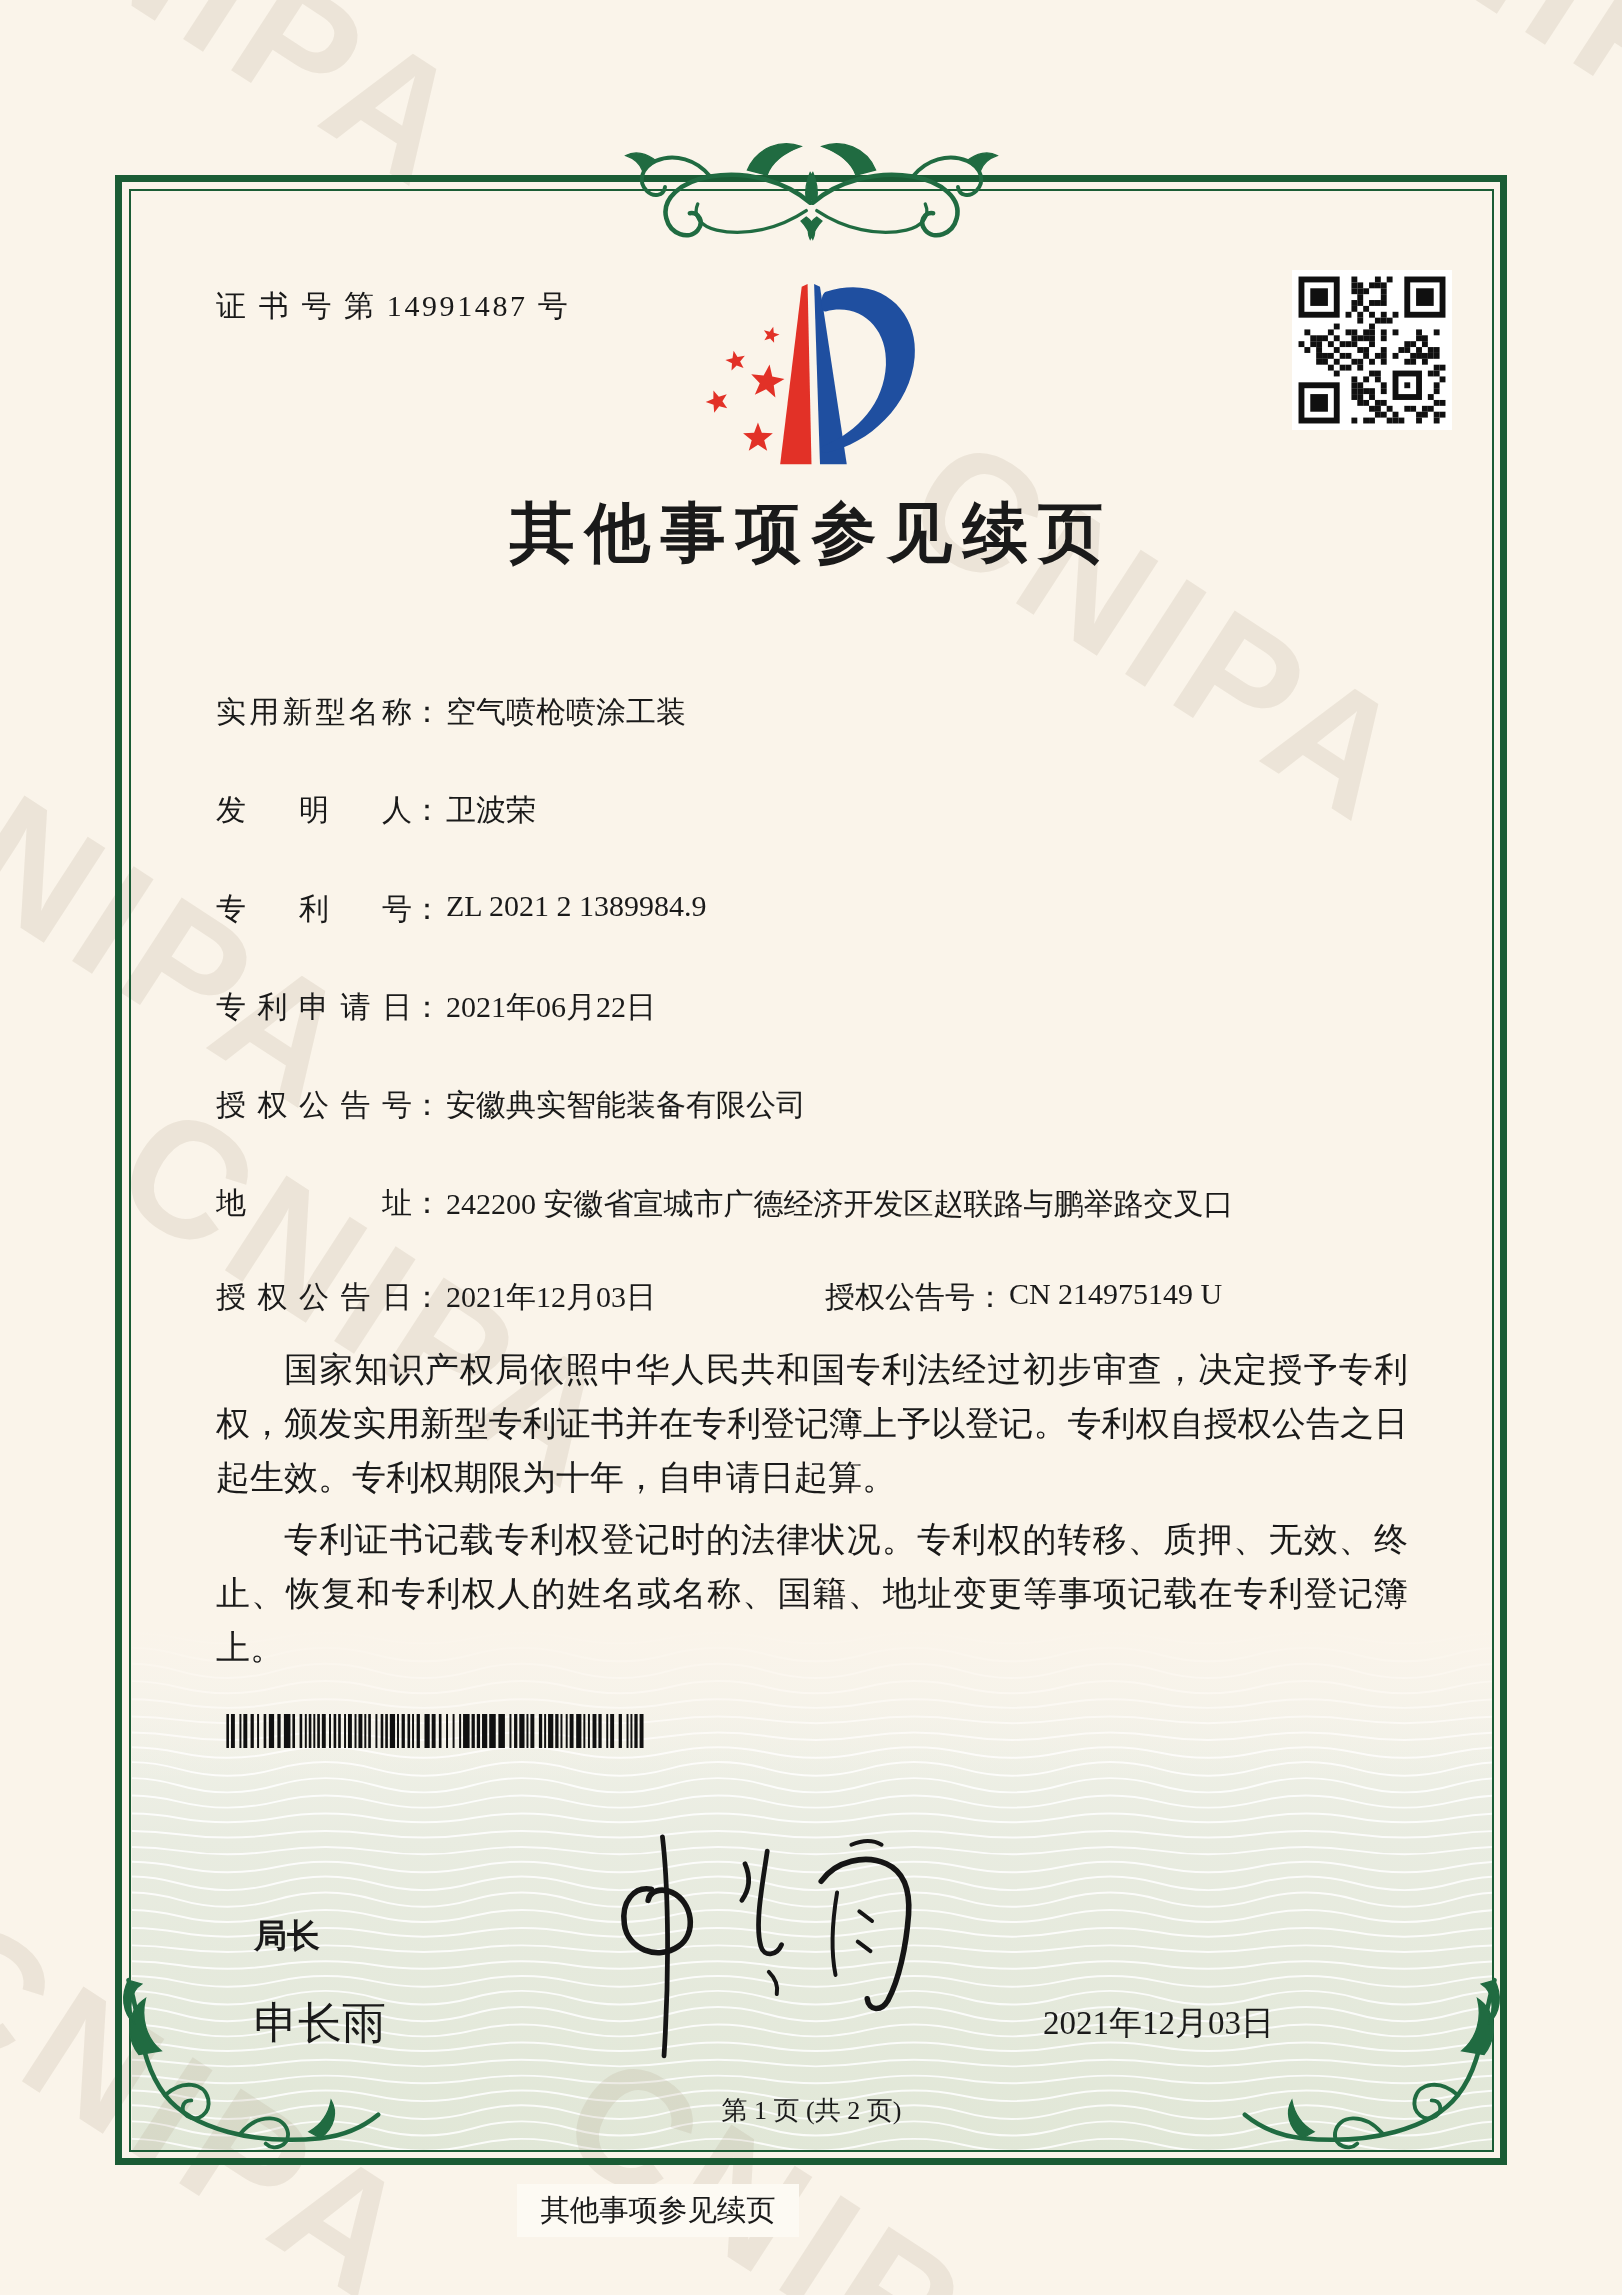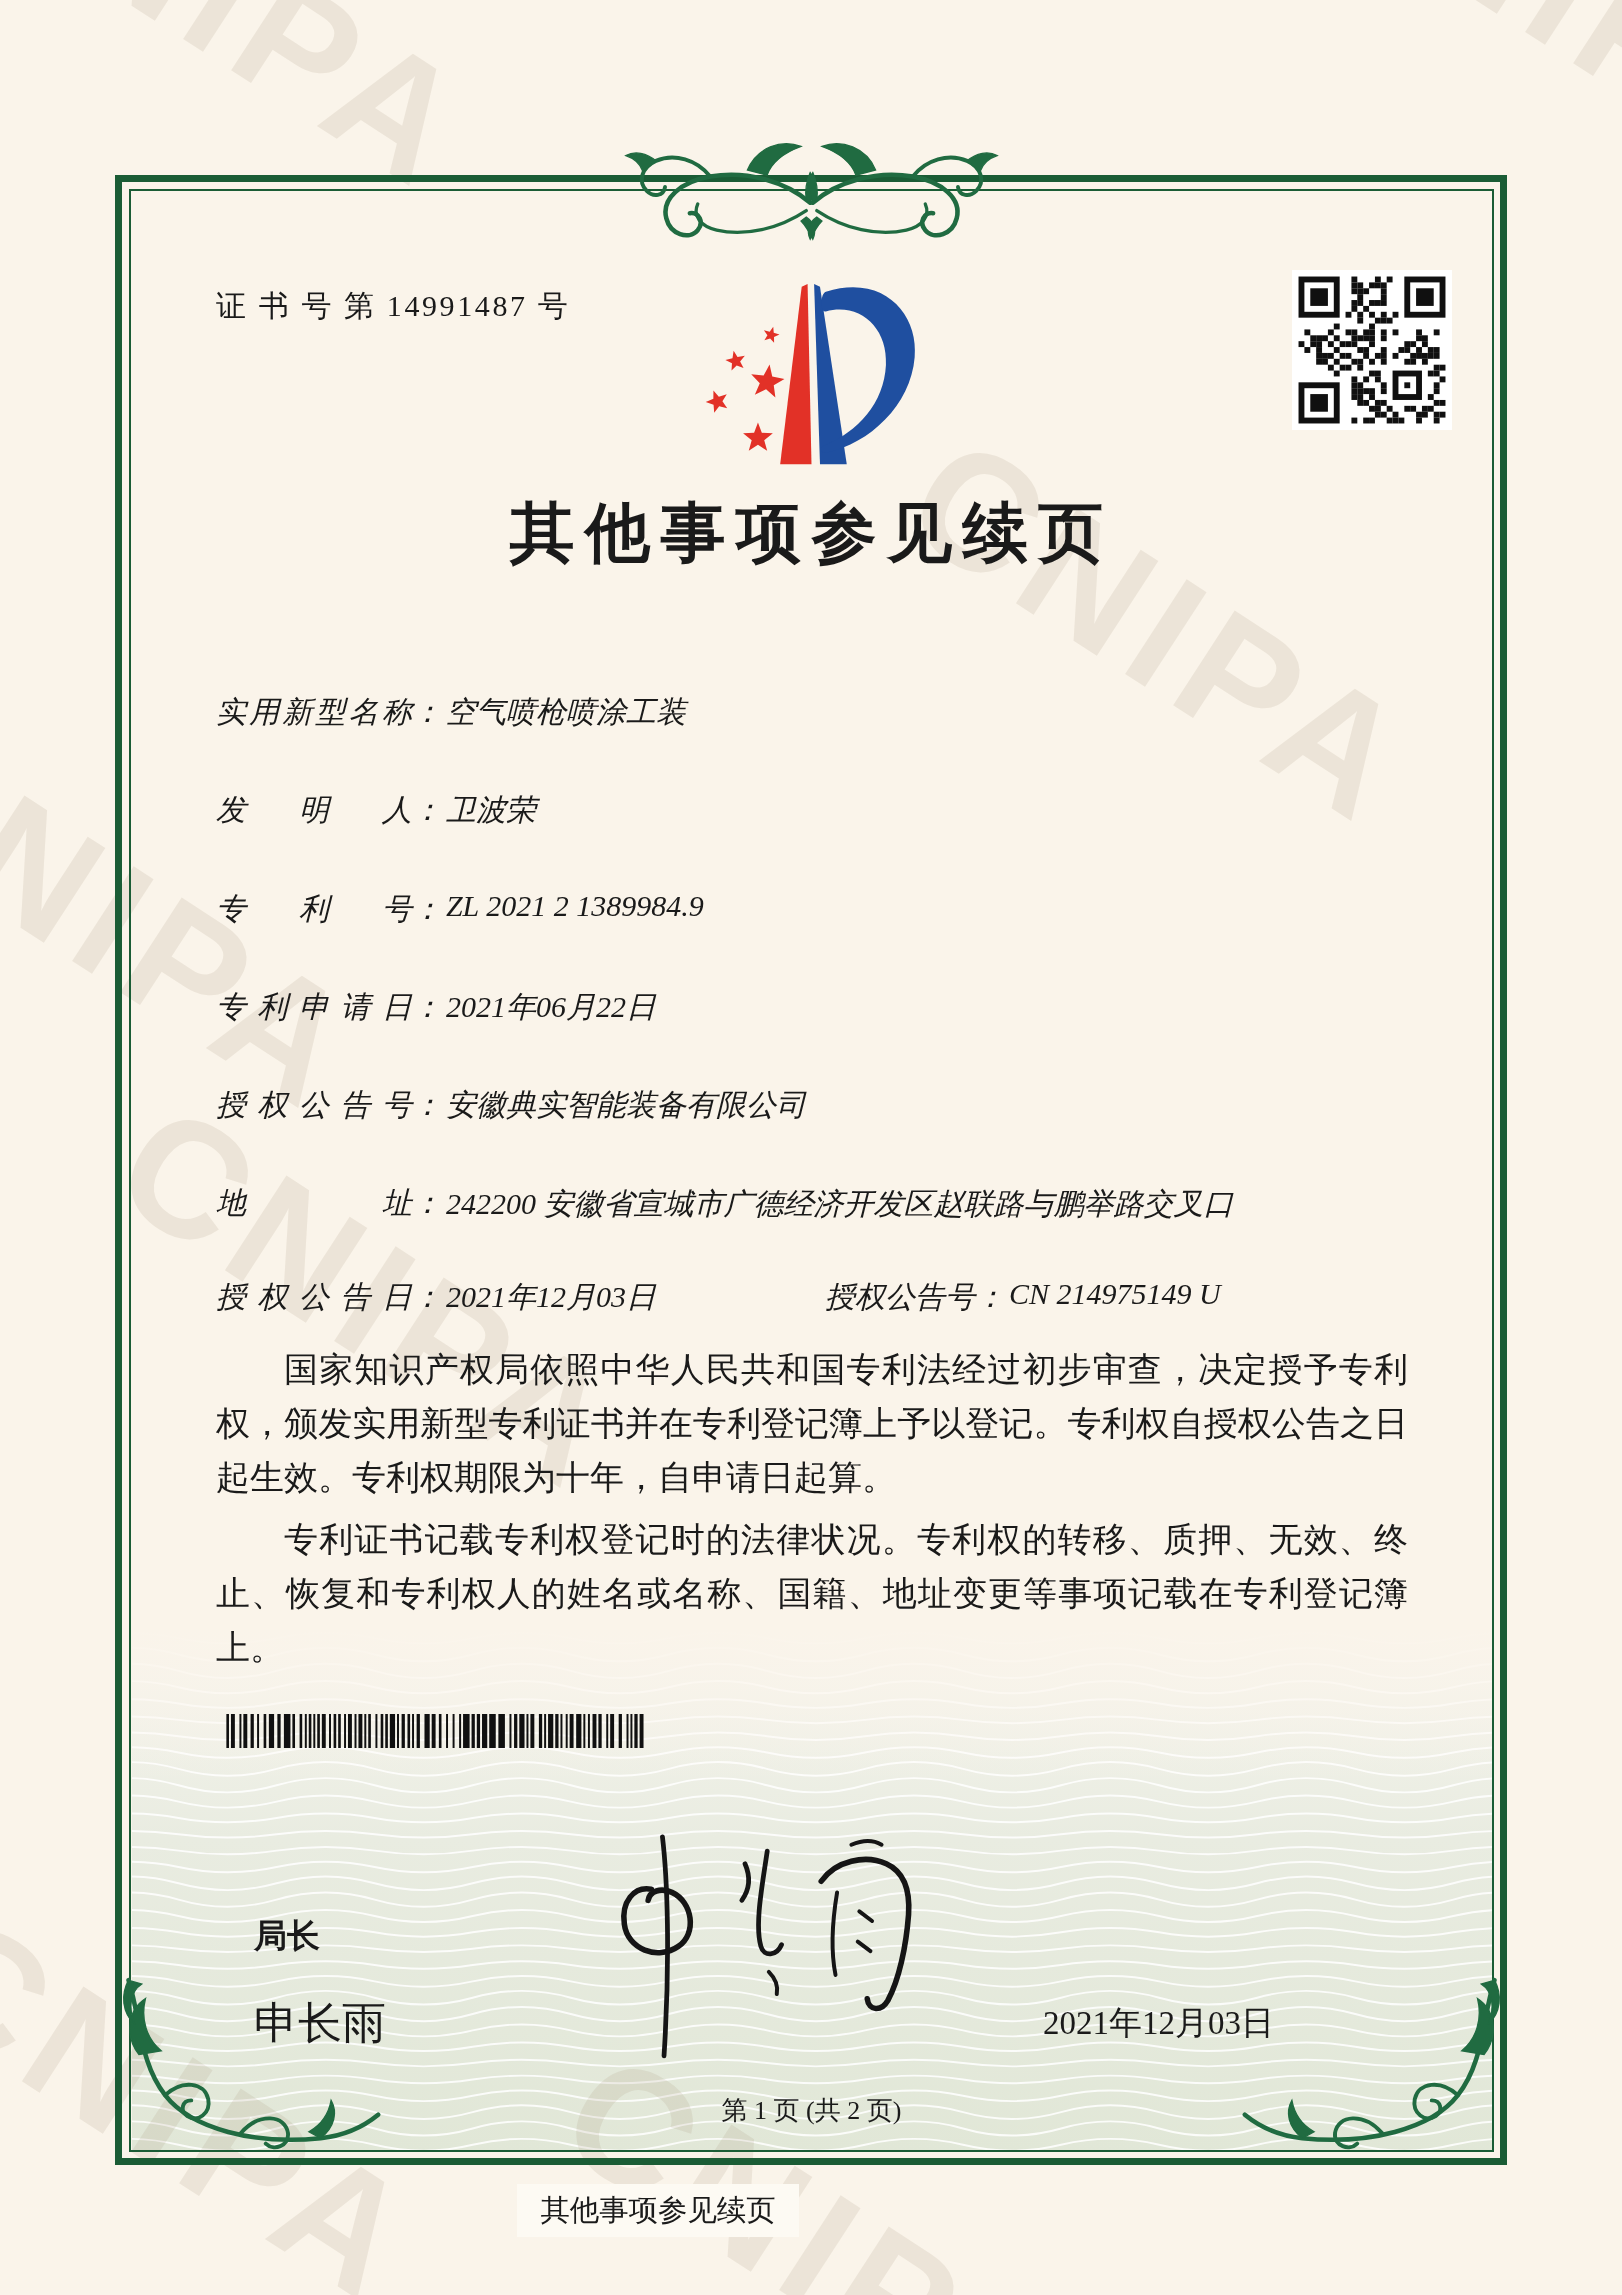--- a/index.html
+++ b/index.html
@@ -20,21 +20,21 @@
 
   
   #frame-outer{left:115px;top:175px;width:1378px;height:1976px;border:7.2px solid #1a5c35;z-index:4;pointer-events:none;}
   #frame-inner{left:129px;top:189px;width:1361px;height:1959px;border:2px solid #1a5c35;z-index:4;pointer-events:none;}
   .orn{z-index:5;pointer-events:none;}
 
   
   .z3{z-index:3;}
   #cert-no{left:216px;top:286px;font-size:30px;letter-spacing:2.6px;}
   #title{left:0;top:489px;width:1623px;text-align:center;font-size:65px;font-weight:bold;letter-spacing:10.5px;}
-  .row{position:absolute;left:216px;font-size:30px;z-index:3;white-space:nowrap;font-style:italic;}
+  .row{position:absolute;left:216px;font-size:30px;z-index:3;white-space:nowrap;}
   .flabel{display:inline-block;width:196px;text-align:justify;text-align-last:justify;vertical-align:top;}
   .colon{vertical-align:top;}
   .fval{margin-left:3.9px;vertical-align:top;}
   .fval-wrap{display:inline-block;width:805px;white-space:normal;line-height:42px;}
   #grant-no-group{position:absolute;left:609px;top:0;}
   .para{position:absolute;left:216px;width:1192px;font-size:34px;line-height:54px;
         text-align:justify;text-indent:2em;z-index:3;}
   #sig-title{left:254px;top:1914px;font-size:33px;font-weight:bold;z-index:3;
              font-family:Liberation Sans, sans-serif;}
   #sig-name-print{left:254px;top:1994px;font-size:44px;font-weight:normal;z-index:3;

